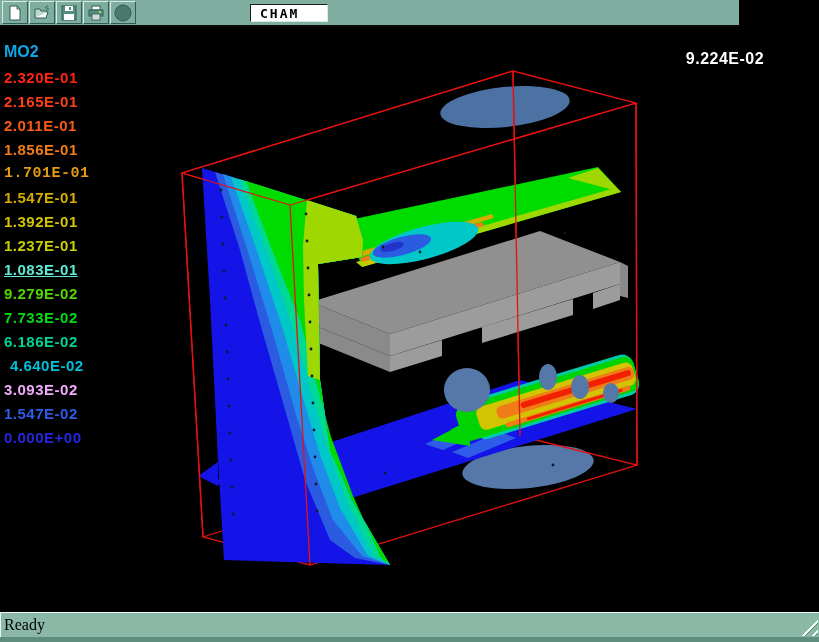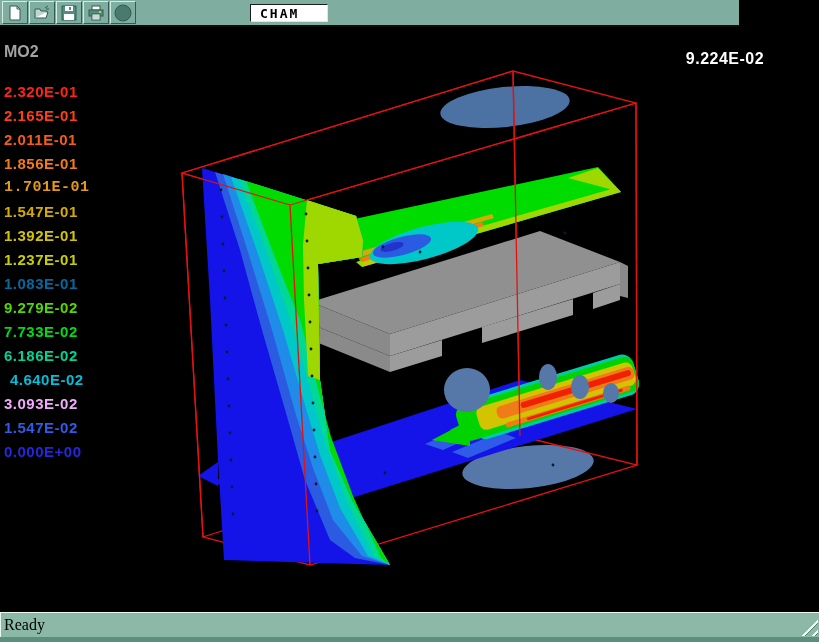--- a/index.html
+++ b/index.html
@@ -18,21 +18,21 @@
           border-right:1px solid #D6ECE2;border-bottom:1px solid #D6ECE2;
           box-sizing:border-box;font-family:"DejaVu Sans Mono",monospace;
           font-size:13px;font-weight:700;letter-spacing:2px;color:#000;
           padding:1px 0 0 9px;}
   #field-cham{left:250px;width:78px;}
   #field-domain{left:352px;width:145px;}
 
   
   #viewport{position:absolute;left:0;top:27px;width:819px;height:585px;background:#000;}
   #legend{position:absolute;left:4px;top:16px;}
-  #legend-title{color:#a3a3a3;font-size:16px;font-weight:700;margin-bottom:19px;}
+  #legend-title{color:#0ea5e9;font-size:16px;font-weight:700;margin-bottom:5px;}
   .legend-row{font-size:15px;font-weight:700;height:24px;line-height:24px;
               letter-spacing:0.5px;white-space:nowrap;}
   #probe{position:absolute;left:655px;top:16px;width:140px;text-align:center;
          color:#FFFFFF;font-size:16px;font-weight:700;}
   #probe .val{margin-top:7px;letter-spacing:0.5px;}
 
   
   #statusbar{position:absolute;left:0;top:612px;width:819px;height:25px;
              background:#8CB8A8;border-top:1px solid #EAF6F0;border-left:1px solid #EAF6F0;
              box-sizing:border-box;color:#000;
@@ -213,21 +213,21 @@
       <div id="legend-title">MO2</div>
       <div id="legend-rows">
           <div class="legend-row" style="color: rgb(255, 36, 18);">2.320E-01</div>
           <div class="legend-row" style="color: rgb(255, 61, 22);">2.165E-01</div>
           <div class="legend-row" style="color: rgb(249, 91, 23);">2.011E-01</div>
           <div class="legend-row" style="color: rgb(240, 124, 24);">1.856E-01</div>
           <div class="legend-row" style="color: rgb(227, 154, 20); font-family: Liberation Mono, monospace;">1.701E-01</div>
           <div class="legend-row" style="color: rgb(212, 172, 0);">1.547E-01</div>
           <div class="legend-row" style="color: rgb(210, 196, 0);">1.392E-01</div>
           <div class="legend-row" style="color: rgb(200, 206, 0);">1.237E-01</div>
-          <div class="legend-row" style="color: #0369a1;">1.083E-01</div>
+          <div class="legend-row" style="color: #5eead4; text-decoration: underline;">1.083E-01</div>
           <div class="legend-row" style="color: rgb(82, 216, 0);">9.279E-02</div>
           <div class="legend-row" style="color: rgb(0, 220, 20);">7.733E-02</div>
           <div class="legend-row" style="color: rgb(0, 212, 149);">6.186E-02</div>
           <div class="legend-row" style="color: rgb(0, 191, 216); text-align: center;">4.640E-02</div>
           <div class="legend-row" style="color: #f0abfc;">3.093E-02</div>
           <div class="legend-row" style="color: rgb(46, 91, 232);">1.547E-02</div>
           <div class="legend-row" style="color: rgb(38, 38, 224);">0.000E+00</div>
         </div>
     </div>
 

